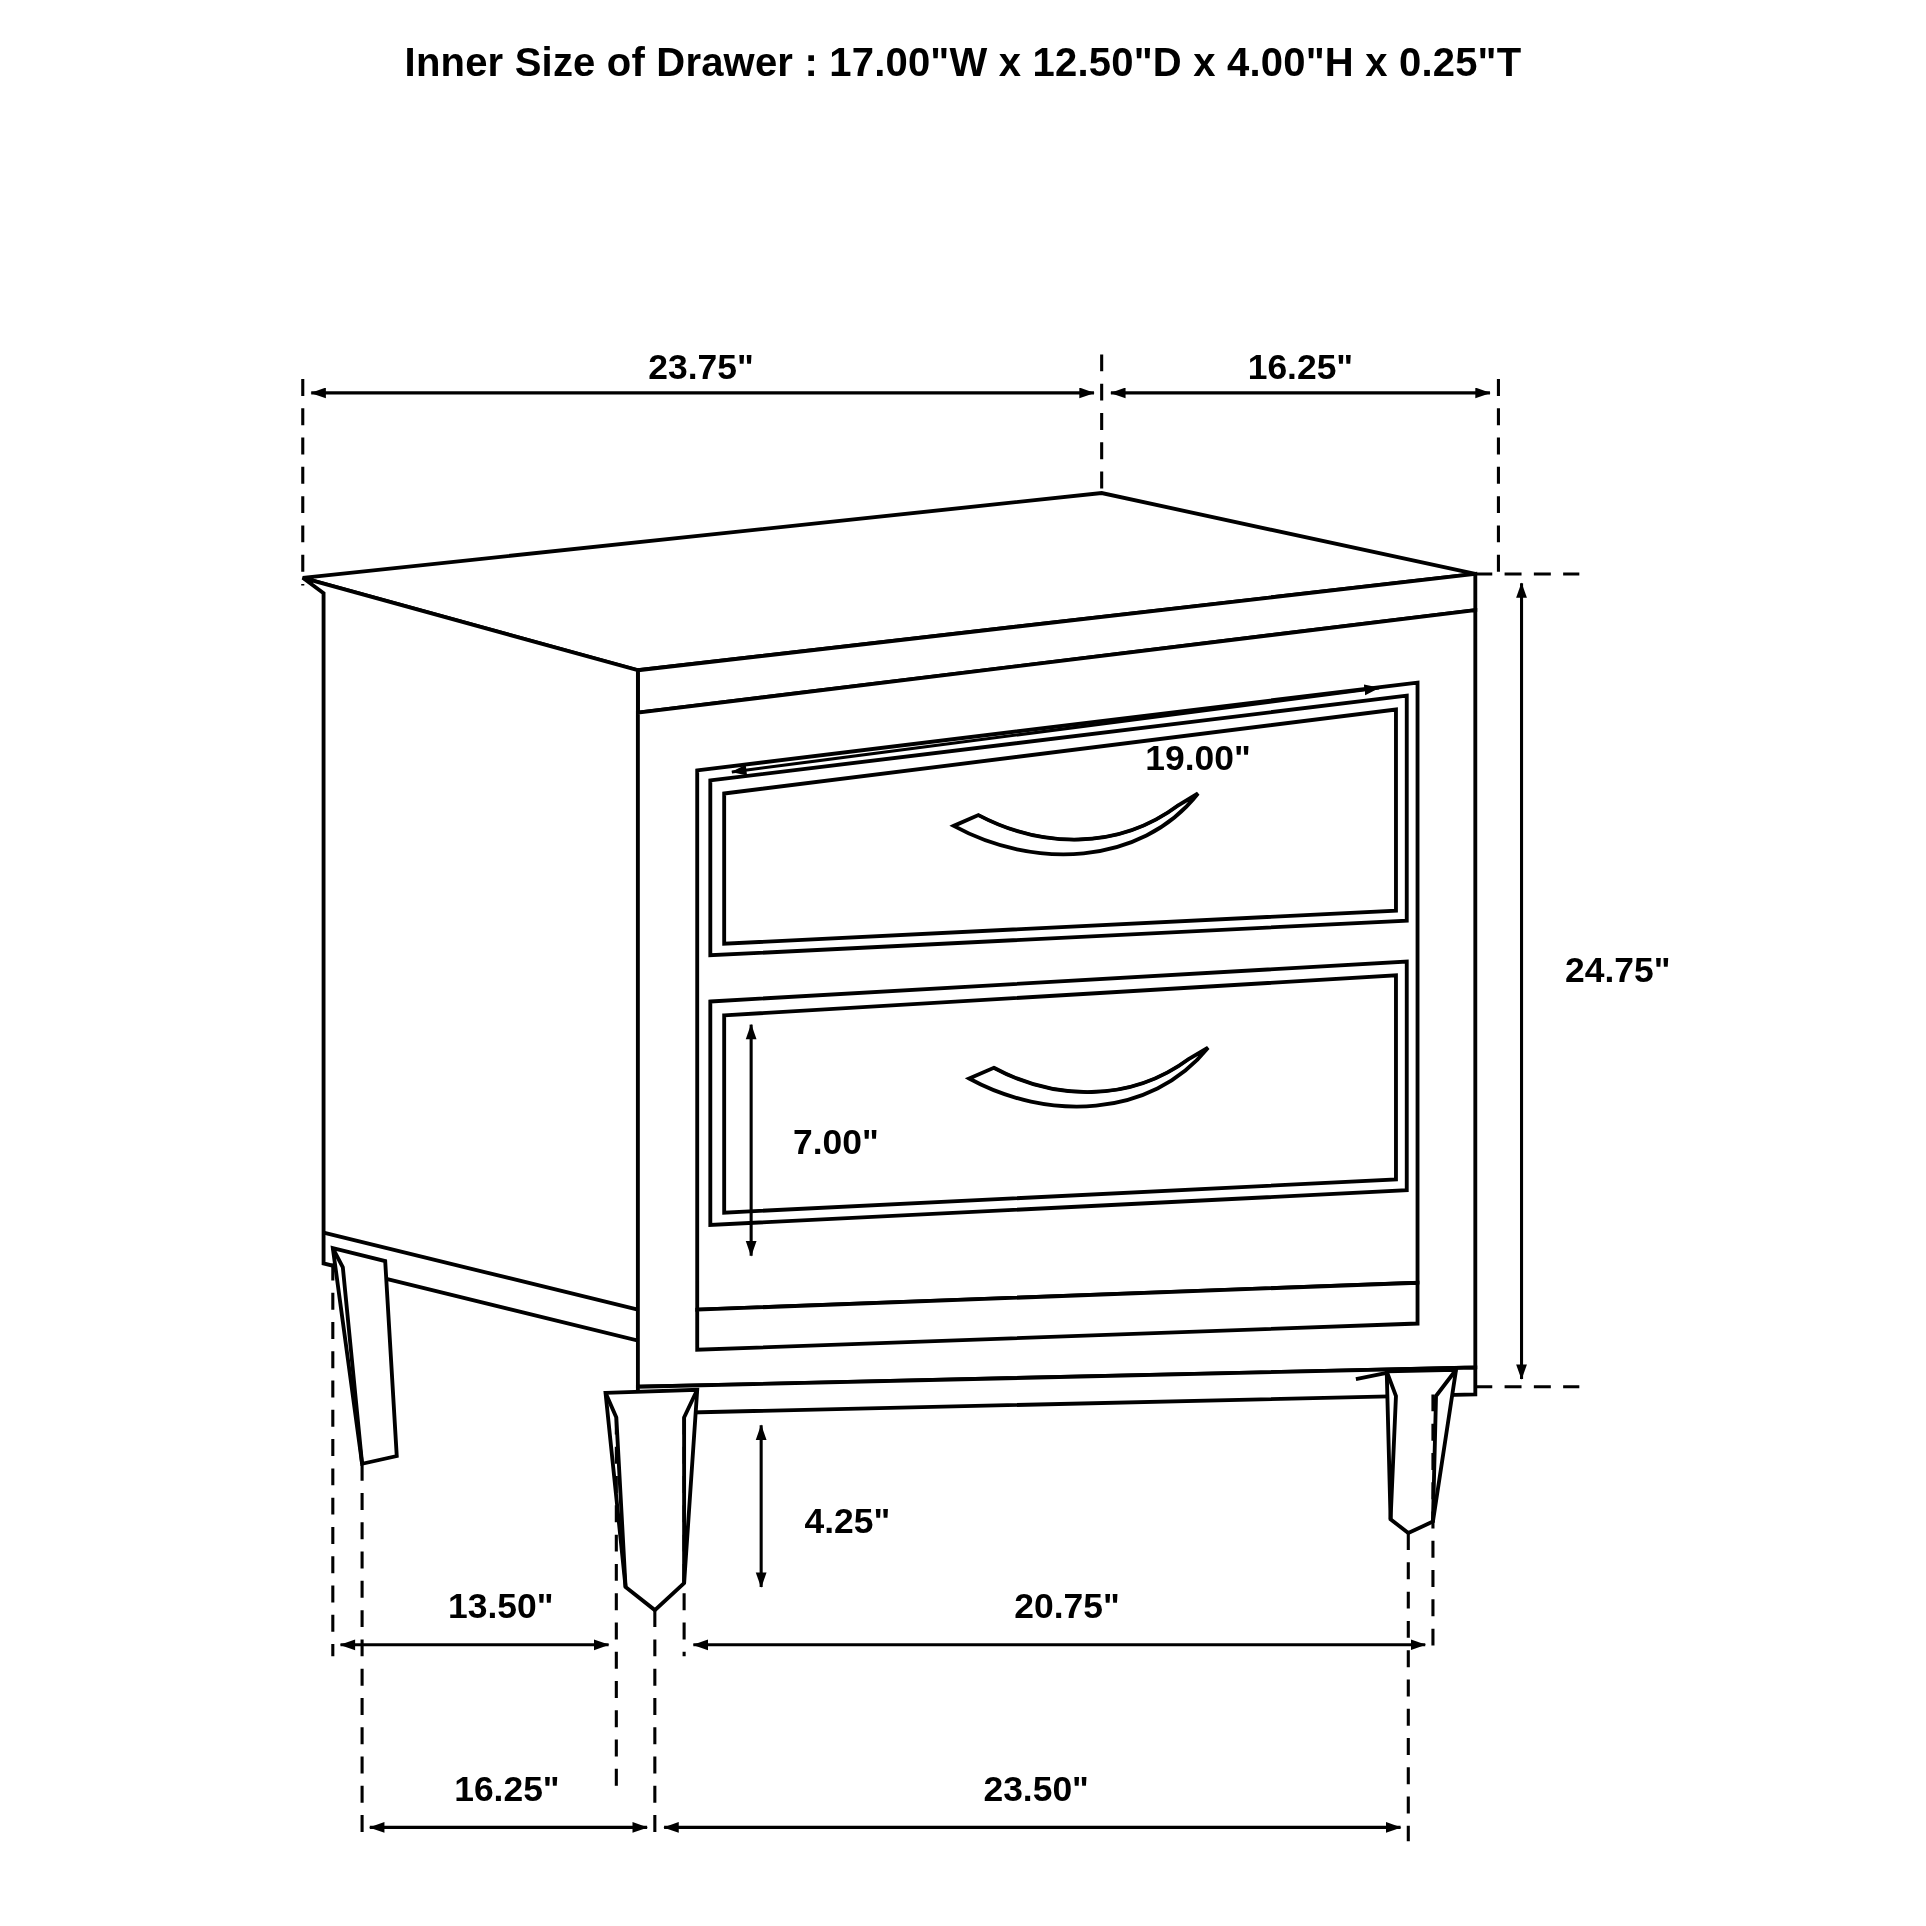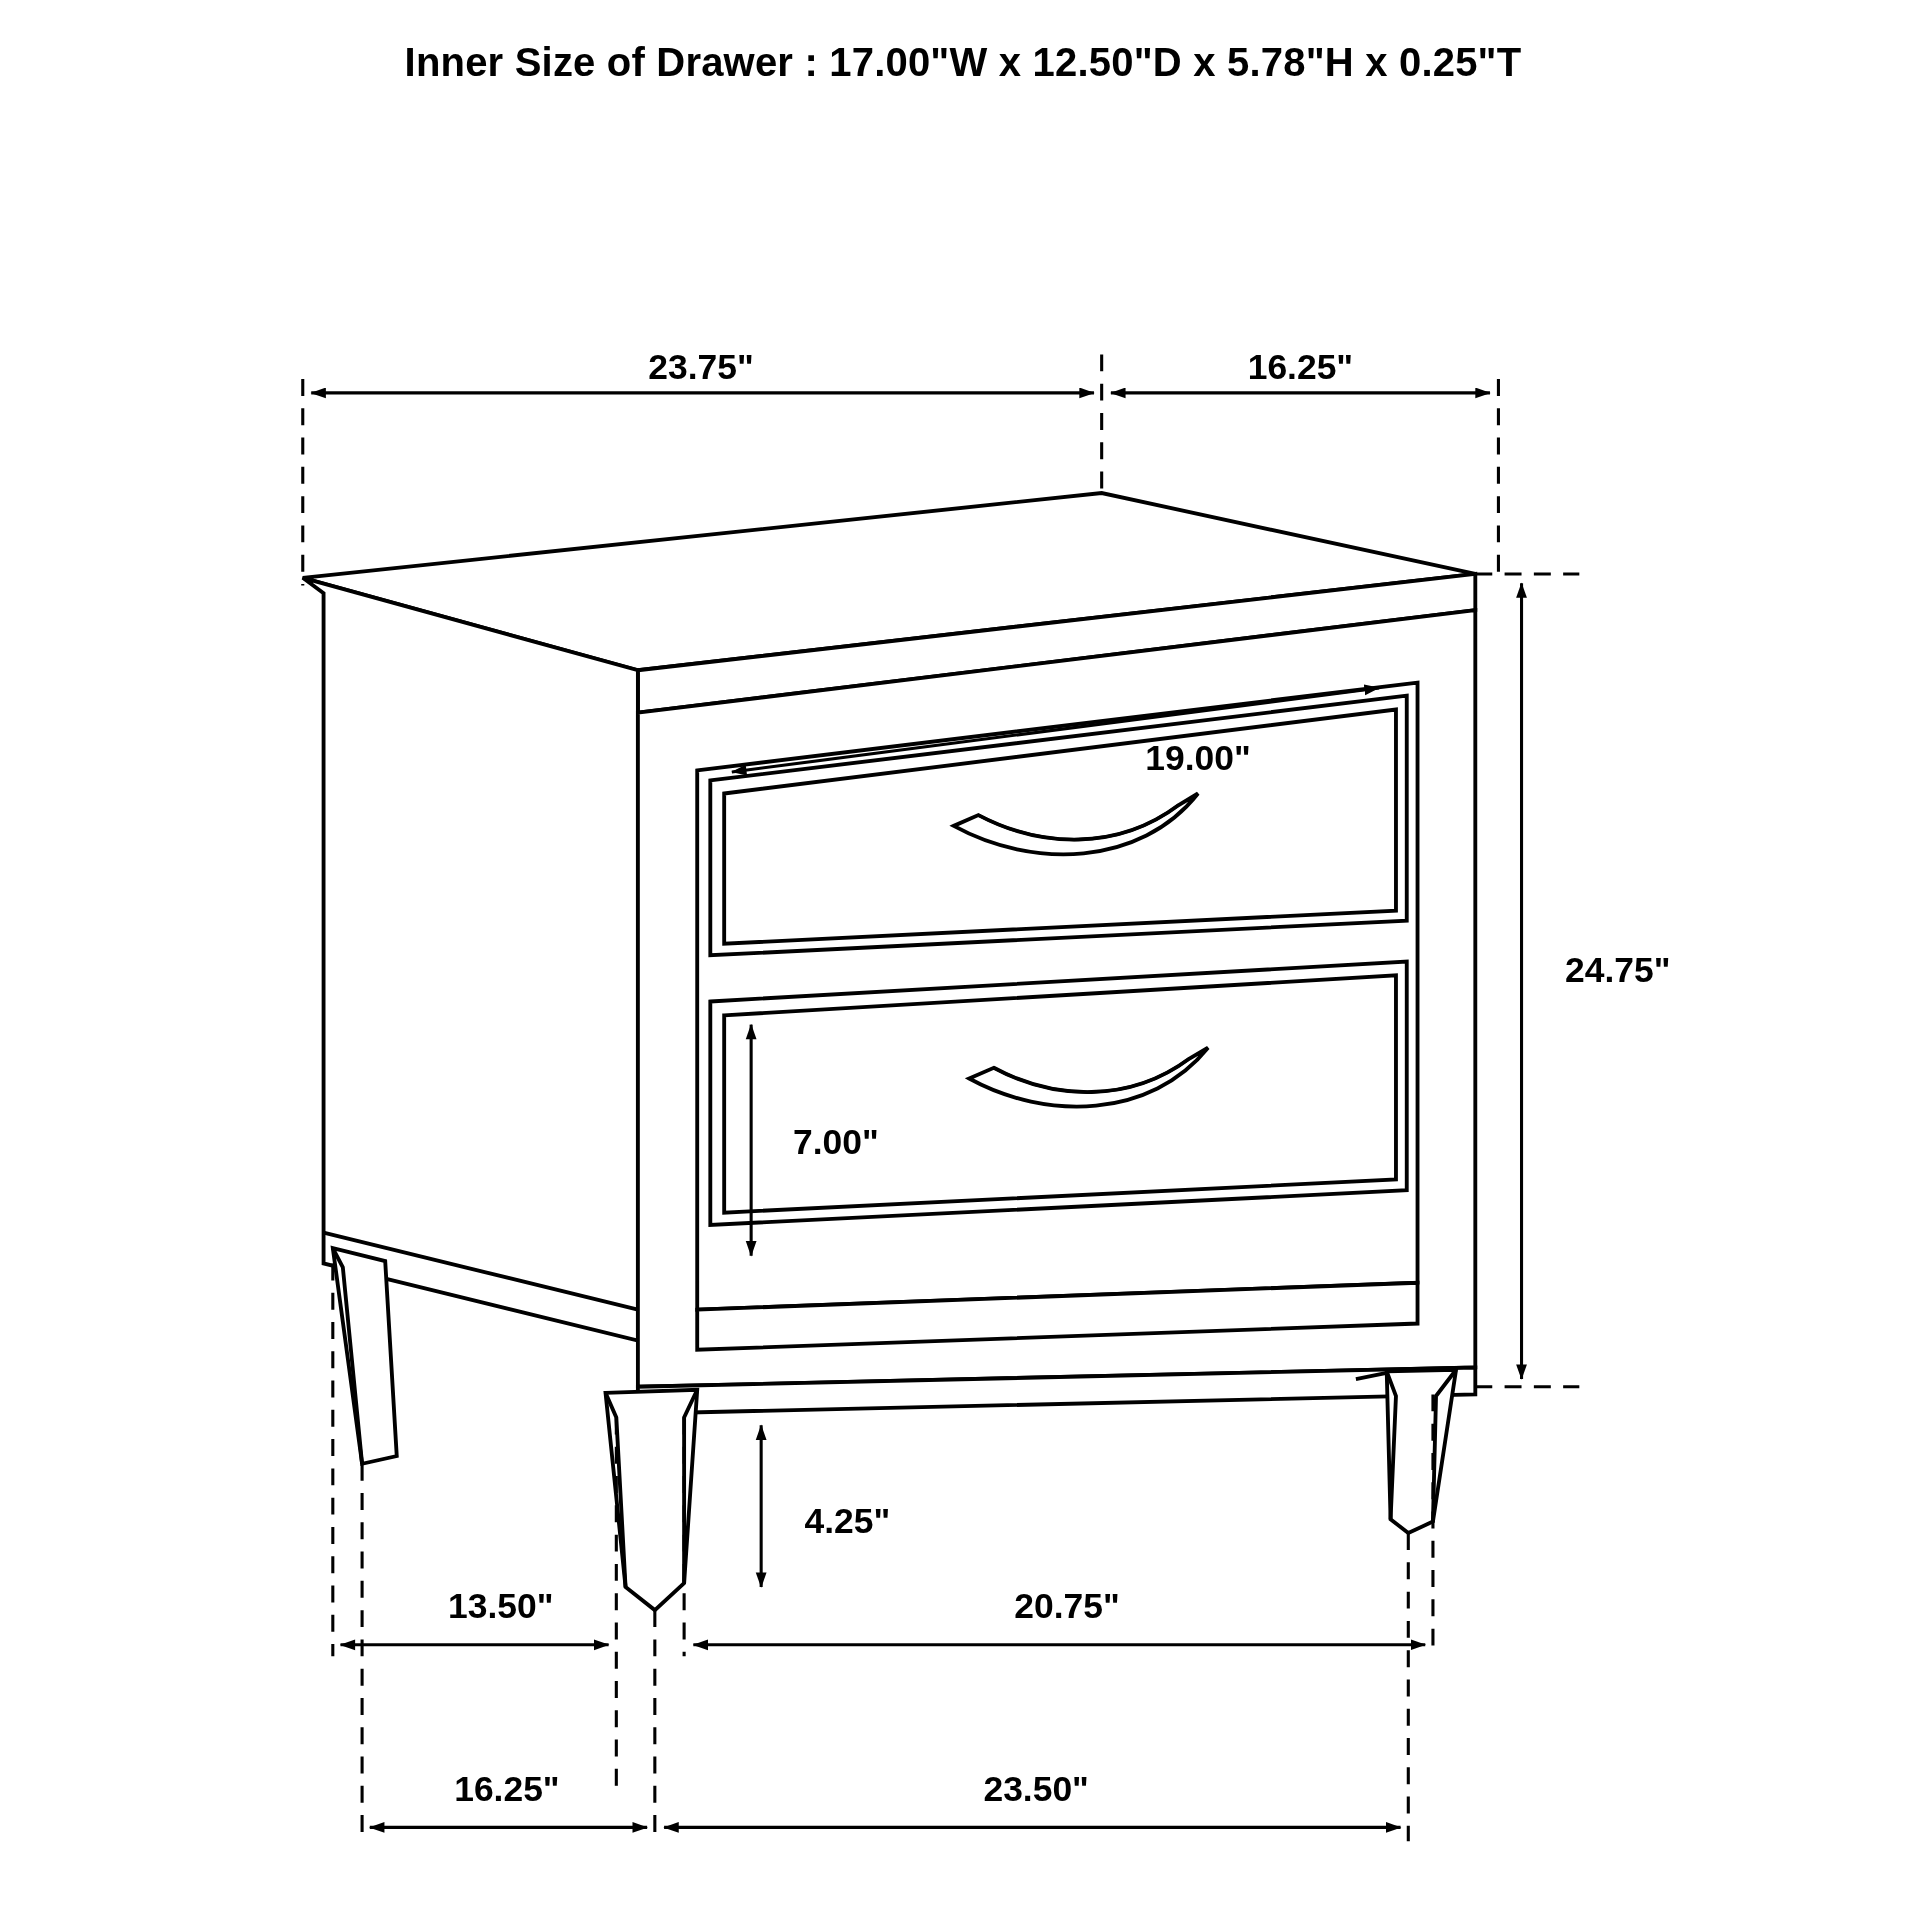--- a/index.html
+++ b/index.html
@@ -41,21 +41,21 @@
     font-size: 46px;
     font-weight: bold;
     fill: #000000;
   }
 </style>
 </head>
 <body>
 
 <div id="stage">
 
-  <div id="title">Inner Size of Drawer : 17.00"W x 12.50"D x 5.78"H x 0.25"T</div>
+  <div id="title">Inner Size of Drawer : 17.00"W x 12.50"D x 4.00"H x 0.25"T</div>
 
   <svg class="diagram" viewBox="0 0 2500 2500">
     <defs>
       <marker id="arrEnd" markerWidth="22" markerHeight="22" refX="19" refY="7" orient="auto" markerUnits="userSpaceOnUse">
         <path d="M0,0 L20,7 L0,14 z" fill="#000"></path>
       </marker>
       <marker id="arrStart" markerWidth="22" markerHeight="22" refX="1" refY="7" orient="auto" markerUnits="userSpaceOnUse">
         <path d="M20,0 L0,7 L20,14 z" fill="#000"></path>
       </marker>
     </defs>

